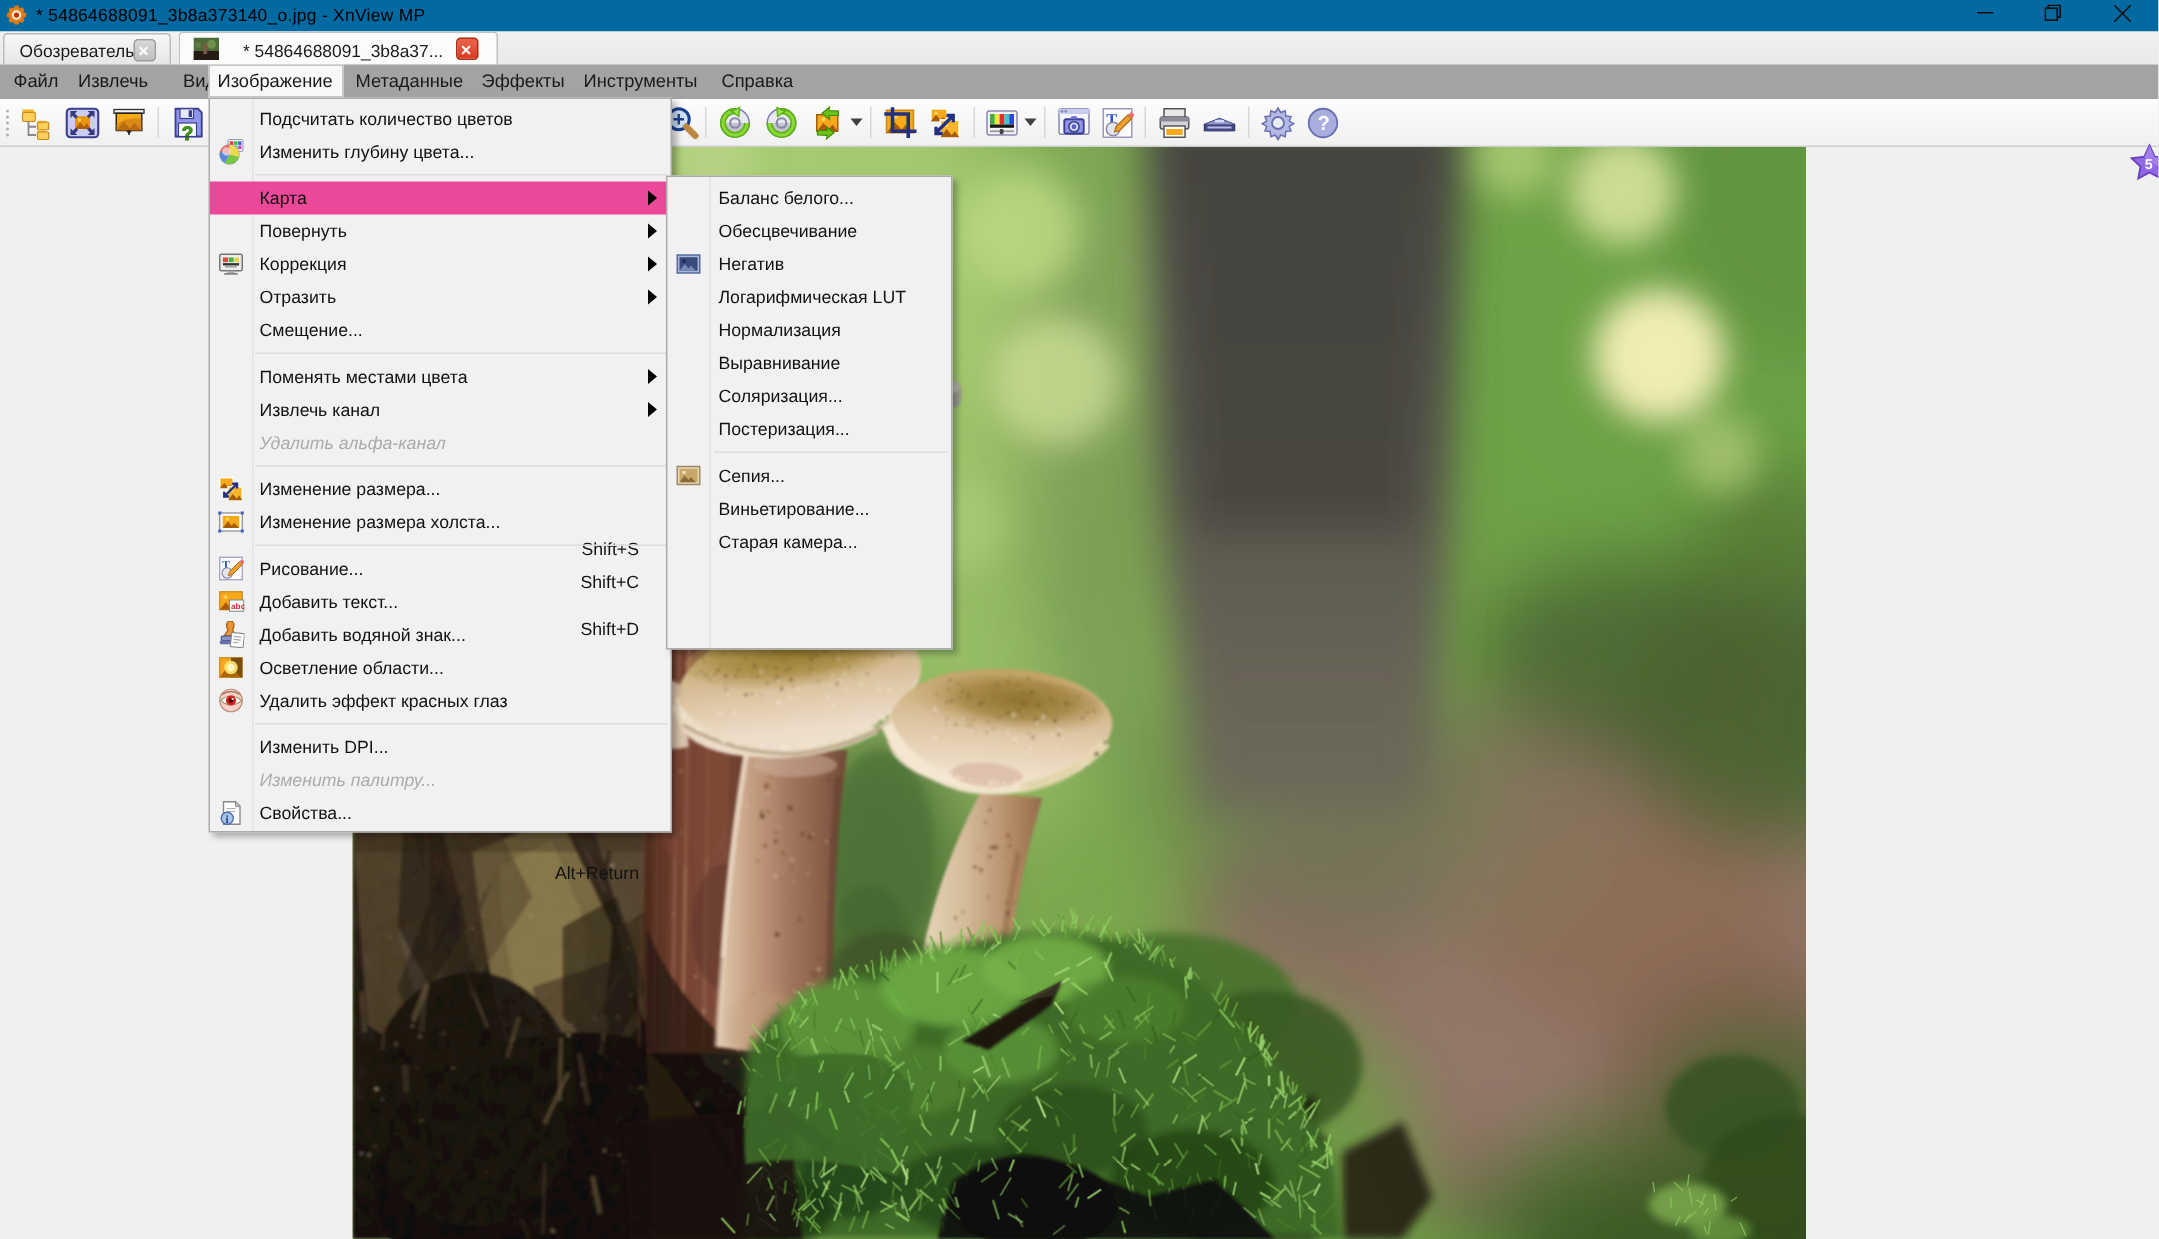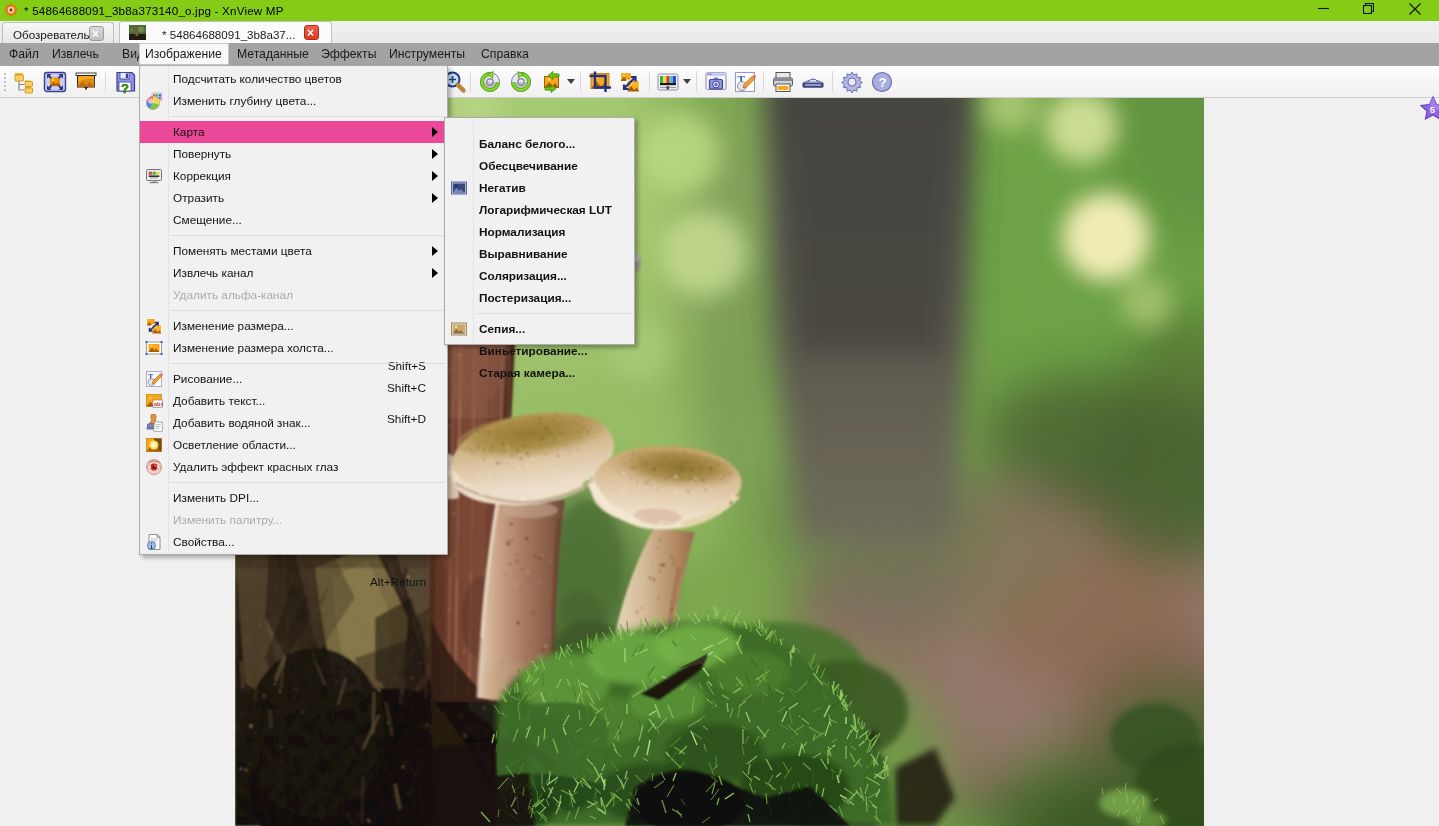--- a/index.html
+++ b/index.html
@@ -1,21 +1,21 @@
 <!DOCTYPE html>
 <html><head>
 <meta charset="utf-8">
 <style>
 * { margin:0; padding:0; box-sizing:border-box; }
 html,body { width:1439px; height:826px; overflow:hidden; }
 body { font-family:"Liberation Sans", sans-serif; background:#f0f0f0; position:relative; }
 .abs { position:absolute; }
 
 
-#titlebar { left:0; top:0; width:1439px; height:21px; background:#84cc16; }
+#titlebar { left:0; top:0; width:1439px; height:21px; background:#0369a1; }
 #title-text { left:24px; top:4px; font-size:11.6px; color:#000; letter-spacing:0.2px; }
 .winbtn { top:0px; width:45px; height:19px; }
 .winbtn svg { position:absolute; left:17px; top:3px; }
 
 
 #tabbar { left:0; top:21px; width:1439px; height:22px; background:linear-gradient(#f1f1f1,#e9e9e9);text-align:center; }
 #tab1 { left:2px; top:1px; width:112px; height:21px; background:linear-gradient(#f8f8f8,#e6e6e6); border:1px solid #bdbdbd; border-bottom:none; border-radius:3px 3px 0 0; }
 #tab1 span { position:absolute; left:10px; top:5px; font-size:11.6px; color:#1a1a1a; }
 #tab2 { left:119px; top:0px; width:213px; height:22px; background:#fbfbfb; border:1px solid #c0c0c0; border-bottom:none; border-radius:3px 3px 0 0; }
 #tab2 .lab { position:absolute; left:42px; top:6px; font-size:11.6px; color:#1a1a1a; }
@@ -35,24 +35,24 @@
 .ticon { position:absolute; top:4px; width:24px; height:24px; }
 .tdrop { position:absolute; top:13px; width:0; height:0; border-left:4px solid transparent; border-right:4px solid transparent; border-top:5px solid #404040; }
 
 
 #content { left:0; top:98px; width:1439px; height:728px; background:#f0f0f0; }
 #photo { position:absolute; left:235px; top:0; width:969px; height:728px; }
 
 
 .menu { background:#f1f1f1; border:1px solid #ababab; box-shadow:3px 3px 4px rgba(0,0,0,0.28); }
 #mainmenu { left:139px; top:65px; width:309px; height:490px; padding-top:2px; }
-#submenu { left:444px; top:117px; width:191px; height:228px; padding-top:15px;font-weight:bold; }
+#submenu { left:444px; top:117px; width:191px; height:316px; padding-top:3px; }
 .mi { position:relative; height:22px; }
 .mi .txt { position:absolute; left:33px; top:4px; font-size:11.8px; color:#121212; }
-.mi.dis .txt { color:#ababab; }
+.mi.dis .txt { color:#ababab;font-style:italic; }
 .mi .sc { position:absolute; right:21px; top:4px; font-size:11.8px; color:#121212;margin-top:40px; }
 .mi .arr { position:absolute; right:9px; top:6px; width:0; height:0; border-top:5px solid transparent; border-bottom:5px solid transparent; border-left:6px solid #000; }
 .mi.hl { background:#ec4899; }
 .msep { height:9px; position:relative; }
 .msep div { position:absolute; left:30px; right:2px; top:4px; height:1px; background:#dcdcdc; }
 .gutline { position:absolute; left:28px; top:0; bottom:0; width:1px; background:#e3e3e3; }
 .micon { position:absolute; left:5px; top:2px; width:18px; height:18px; }
 #submenu .mi .txt { left:34px; }
 #submenu .msep div { left:31px; }
 </style>

